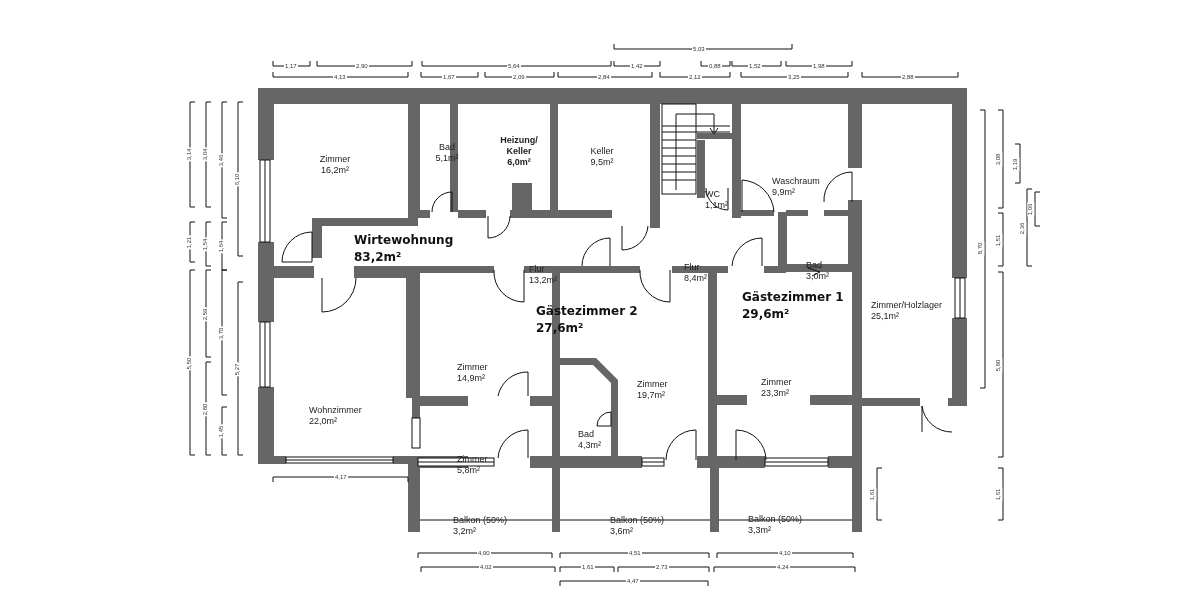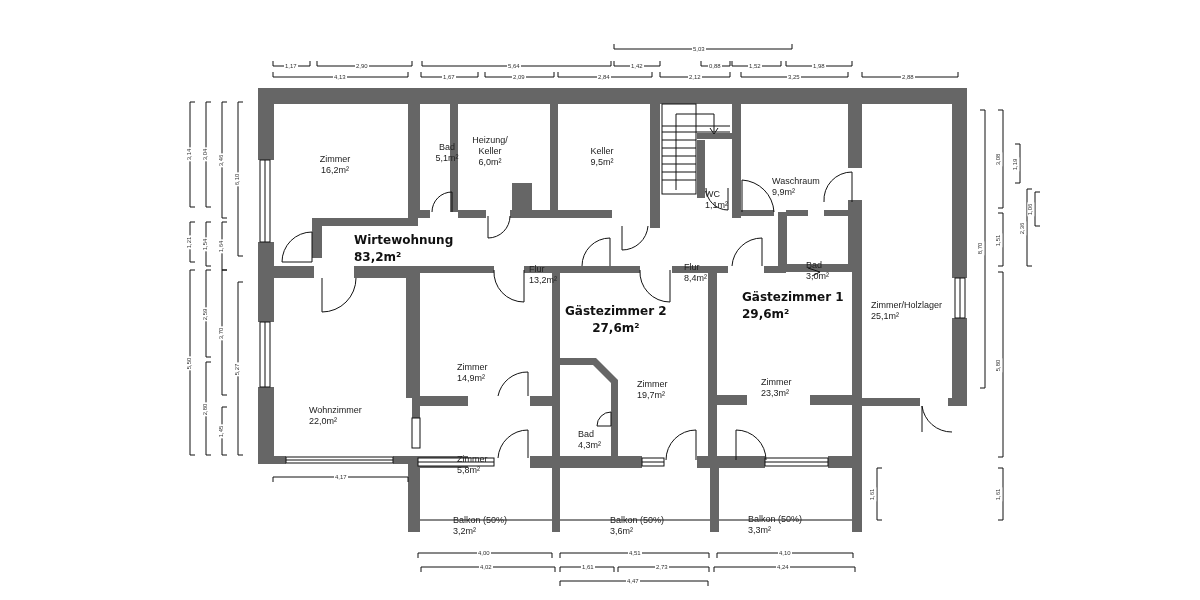--- a/index.html
+++ b/index.html
@@ -220,38 +220,38 @@
     <path d="M618 572 L618 567 L709 567 L709 572"></path>
     <path d="M714 572 L714 567 L855 567 L855 572"></path>
     <path d="M560 586 L560 581 L708 581 L708 586"></path>
   </g>
 </svg>
 
 <div class="unit-label" style="left:354px;top:232px;">
   <div>Wirtewohnung</div>
   <div>83,2m²</div>
 </div>
-<div class="unit-label" style="left:565px;top:303px;text-align:center;">
+<div class="unit-label" style="left:536px;top:303px;">
   <div>Gästezimmer 2</div>
   <div>27,6m²</div>
 </div>
 <div class="unit-label" style="left:742px;top:289px;">
   <div>Gästezimmer 1</div>
   <div>29,6m²</div>
 </div>
 
 <div class="room-label" style="left:310px;top:154px;width:50px;">
   <div>Zimmer</div>
   <div>16,2m²</div>
 </div>
 <div class="room-label" style="left:432px;top:142px;width:30px;">
   <div>Bad</div>
   <div>5,1m²</div>
 </div>
-<div class="room-label" style="left:465px;top:135px;width:50px;">
+<div class="room-label" style="left:494px;top:135px;width:50px;font-weight:bold;">
   <div style="white-space:pre-line;">Heizung/
 Keller</div>
   <div>6,0m²</div>
 </div>
 <div class="room-label" style="left:582px;top:146px;width:40px;">
   <div>Keller</div>
   <div>9,5m²</div>
 </div>
 <div class="room-label left" style="left:705px;top:157px;">
   <div>WC</div>

